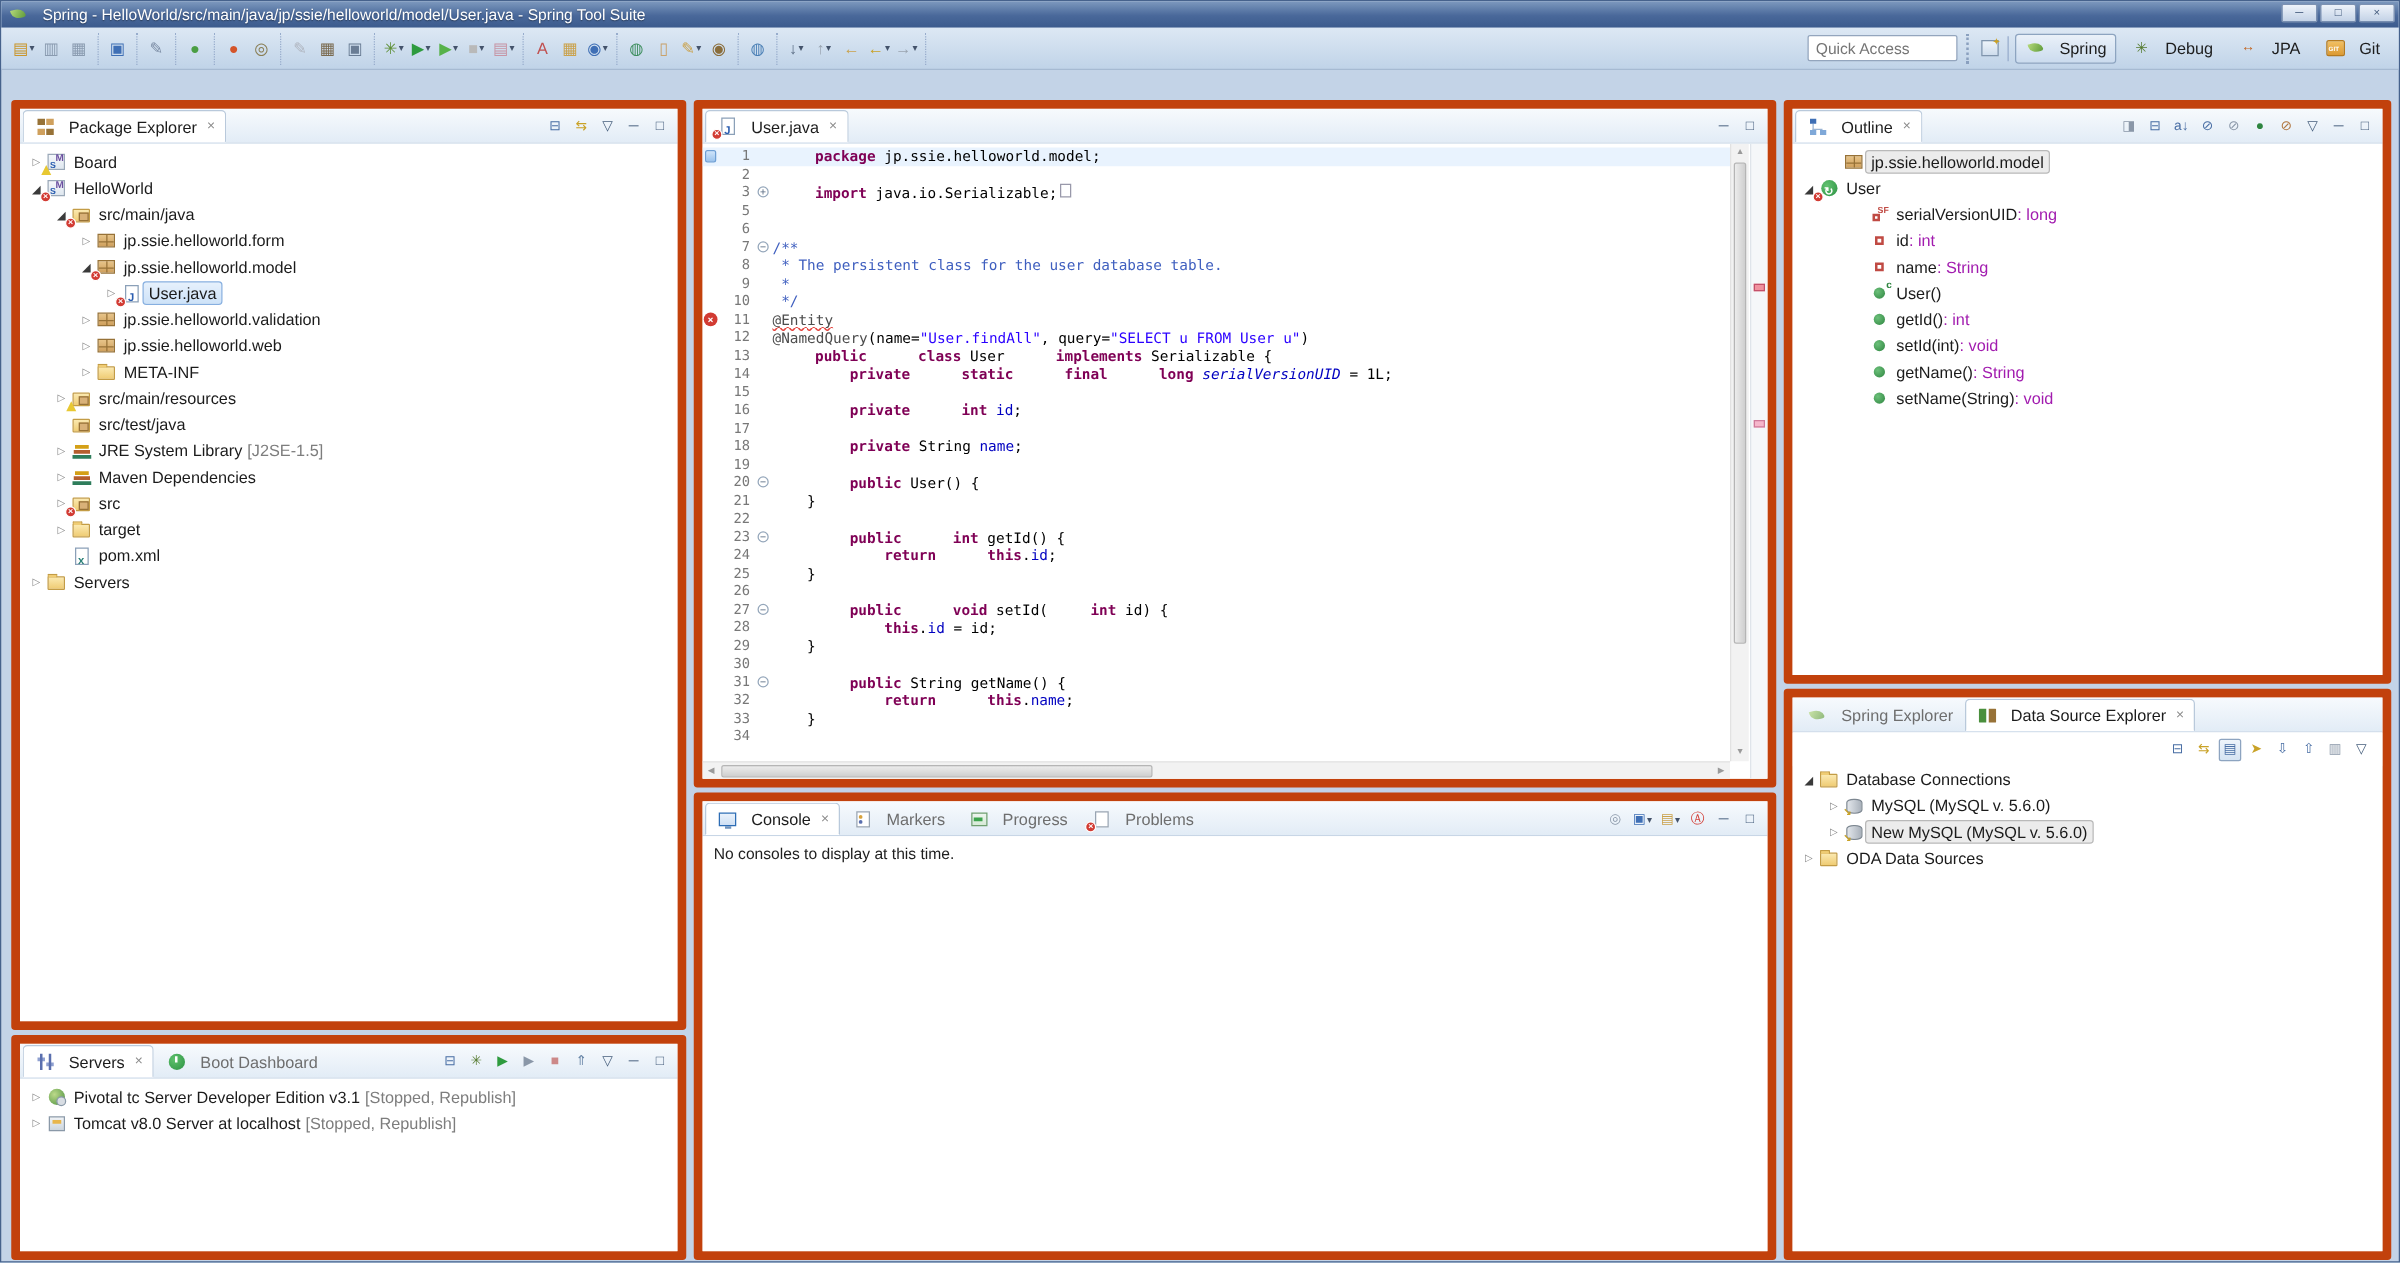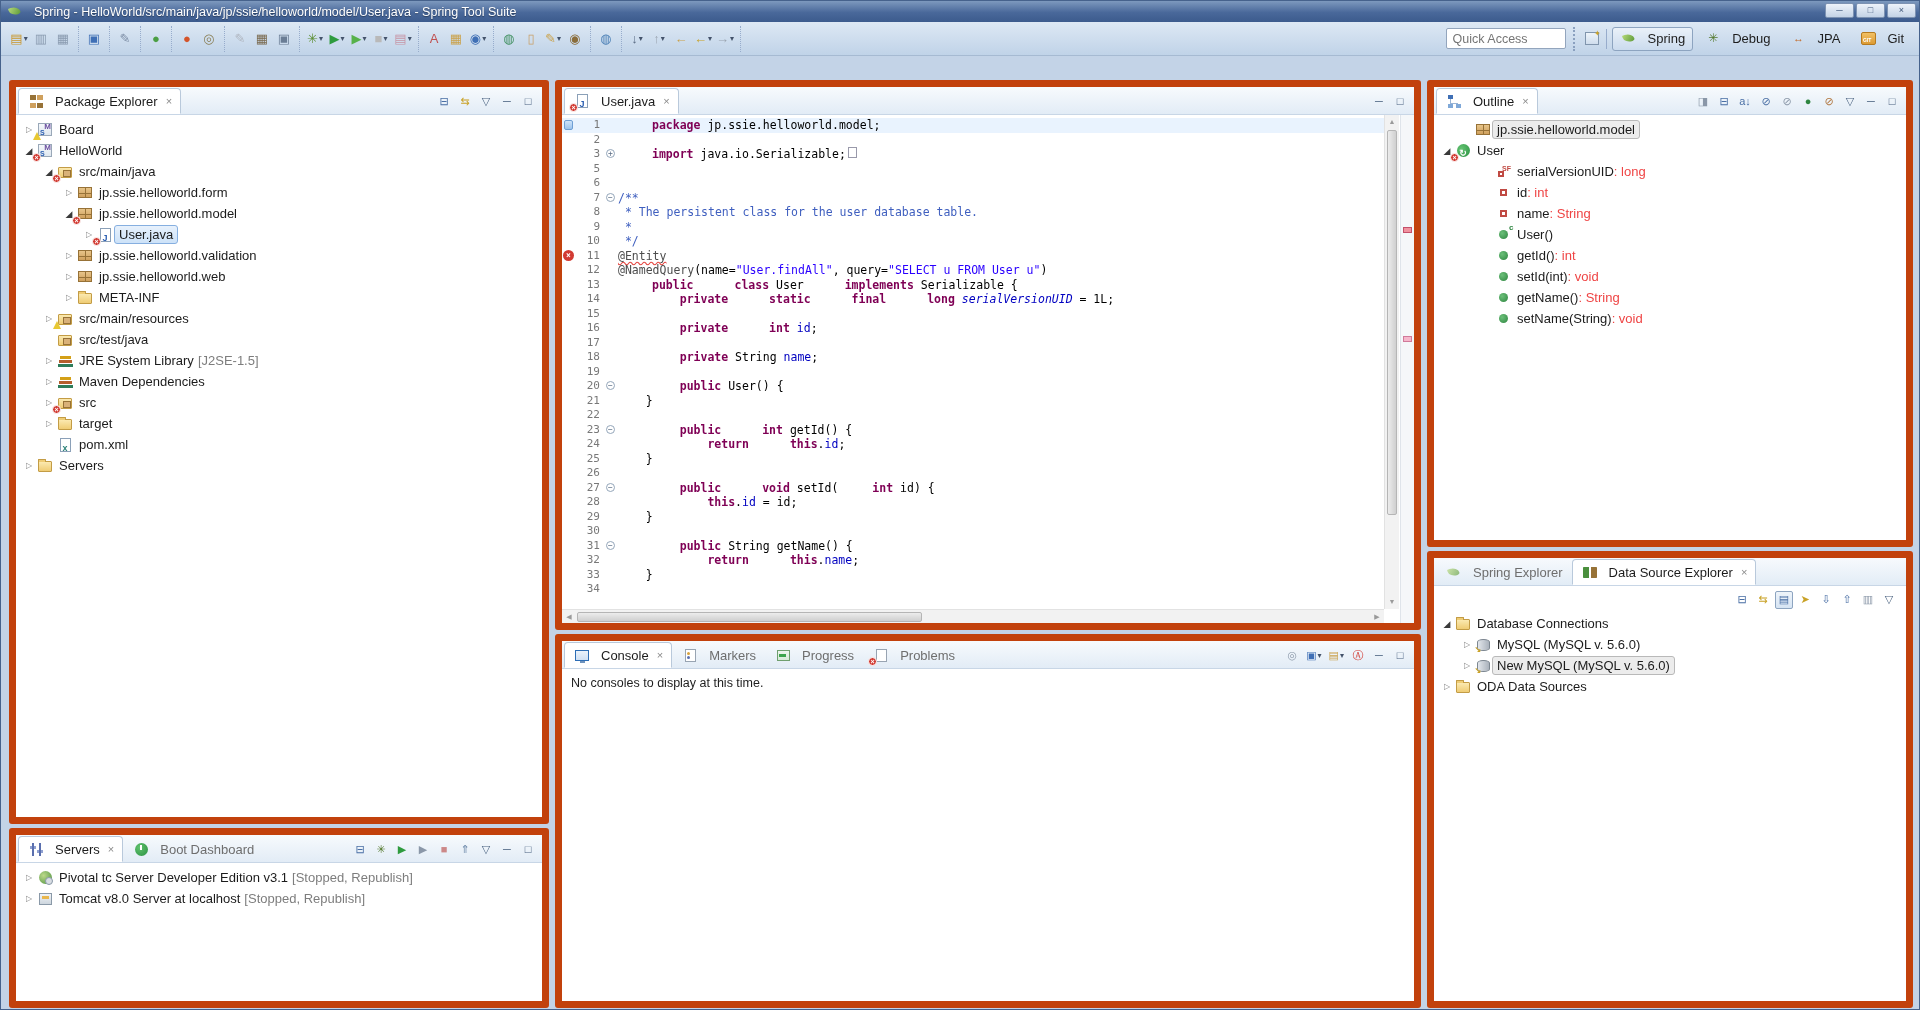--- a/index.html
+++ b/index.html
@@ -53,21 +53,21 @@
   .vg{font-size:11px;line-height:11px;}
   .pbody{flex:1;position:relative;overflow:hidden;font-size:13px;background:#fff;}
   
   .tree{padding-top:4px;}
   .trow{display:flex;align-items:center;height:21px;white-space:nowrap;}
   .arr{width:14px;flex:none;font-size:8px;color:#878787;text-align:center;}
   .arr.exp{color:#3a3a3a;font-size:9px;}
   .iwrap{width:18px;height:16px;flex:none;position:relative;display:flex;align-items:center;justify-content:center;margin-right:5px;}
   .lbl{display:flex;align-items:center;color:#1b1b1b;}
   .lsuffix{color:#7d7d7d;margin-left:4px;}
-  .ltype{color:#ef4444;}
+  .ltype{color:#a21caf;}
   .sel-focus{background:linear-gradient(#e7f1fc,#cde2f8);border:1px solid #86afe0;border-radius:3px;padding:1px 4px;margin-left:-5px;}
   .sel-plain{background:#ececec;border:1px solid #b9b9b9;border-radius:3px;padding:1px 4px;margin-left:-5px;}
   
   .ic{display:inline-block;position:relative;flex:none;}
   .ic-leaf,.ic-spring-explorer{width:14px;height:13px;}
   .ic-leaf::before,.ic-spring-explorer::before{content:"";position:absolute;left:1px;top:2px;width:11px;height:8px;
     background:linear-gradient(135deg,#b4d879,#5f9b3a);border-radius:0 100% 30% 100%;transform:rotate(-18deg);}
   .ic-spring-explorer::before{opacity:.65;}
   .ic-bug{width:13px;height:13px;color:#557a2f;font-size:12px;line-height:13px;text-align:center;}
   .ic-bug::before{content:"✳";}

